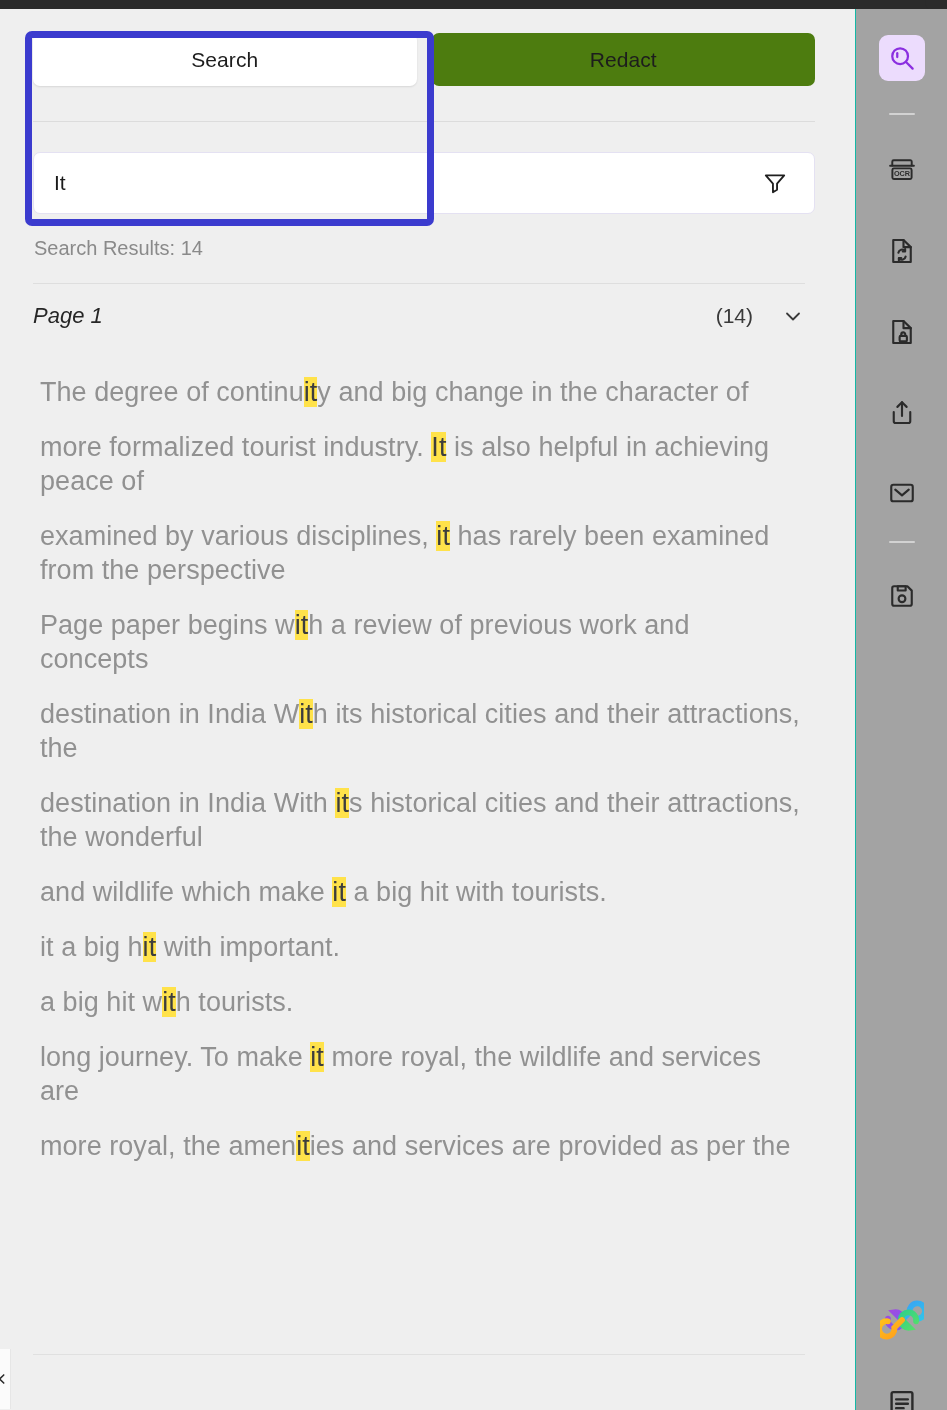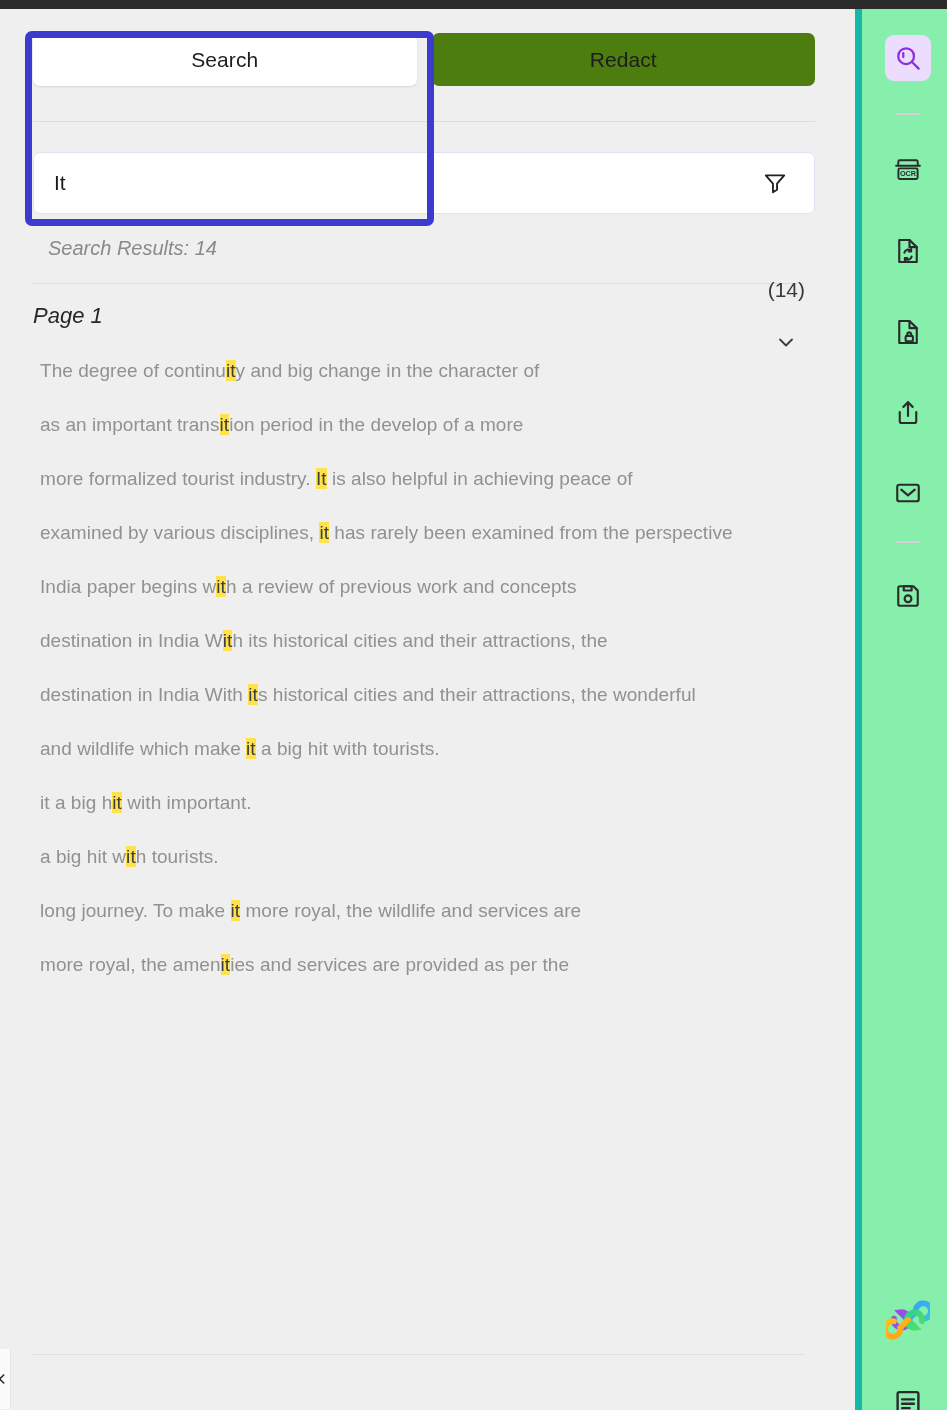--- a/index.html
+++ b/index.html
@@ -124,24 +124,23 @@
     border: 7px solid #3b3bce;
     border-radius: 7px;
     pointer-events: none;
     z-index: 40;
   }
 
   
   .results-count {
     position: absolute;
     top: 228px;
-    left: 48px;
+    left: 34px;
     font-size: 20px;
     color: #8a8a8a;
-    font-style: italic;
   }
   .results-divider {
     position: absolute;
     top: 274px;
     left: 33px;
     width: 772px;
     height: 1px;
     background: #dedede;
   }
 
@@ -158,40 +157,40 @@
   }
   .page-label {
     font-size: 22px;
     color: #262626;
     font-style: italic;
   }
   .page-right {
     display: flex;
     align-items: center;
     gap: 28px;
-    flex-direction: column;
   }
   .page-count {
     font-size: 21px;
     color: #3a3a3a;
   }
 
   
   .results-list {
     position: absolute;
     top: 345px;
     left: 40px;
     width: 760px;
   }
   .result-item {
-    font-size: 19px;
+    font-size: 27px;
     line-height: 34px;
     color: #919191;
     margin-bottom: 20px;
     letter-spacing: .05px;
+    margin-top: 21px;
   }
   .result-item mark {
     background: #ffe24a;
     color: #3d3d3d;
     padding: 0;
   }
 
   .bottom-divider {
     position: absolute;
     top: 1345px;
@@ -216,22 +215,22 @@
     z-index: 5;
   }
 
   
   .rail {
     position: absolute;
     top: 9px;
     right: 0;
     width: 92px;
     height: 1401px;
-    background: #86efac;
-    border-left: 7px solid #14b8a6;
+    background: #a3a3a3;
+    border-left: 1px solid #14b8a6;
   }
   .rail-btn {
     position: absolute;
     left: 23px;
     width: 46px;
     height: 46px;
     border-radius: 9px;
     display: flex;
     align-items: center;
     justify-content: center;
@@ -294,24 +293,23 @@
         <span>
           <svg width="24" height="24" viewBox="0 0 24 24" fill="none" stroke="#3a3a3a" stroke-width="1.8" stroke-linecap="round" stroke-linejoin="round">
             <path d="M6 9.5l6 6 6-6"></path>
           </svg>
         </span>
       </span>
     </div>
 
     <div class="results-list" id="results-list">
         <div class="result-item"><span>The degree of continu</span><mark>it</mark><span>y and big change in the character of</span></div>
-        <div class="result-item"><span>as an important trans</span><mark>it</mark><span>ion period in the develop of a more</span></div>
         <div class="result-item"><span>more formalized tourist industry. </span><mark>It</mark><span> is also helpful in achieving peace of</span></div>
         <div class="result-item"><span>examined by various disciplines, </span><mark>it</mark><span> has rarely been examined from the perspective</span></div>
-        <div class="result-item"><span>India paper begins w</span><mark>it</mark><span>h a review of previous work and concepts</span></div>
+        <div class="result-item"><span>Page paper begins w</span><mark>it</mark><span>h a review of previous work and concepts</span></div>
         <div class="result-item"><span>destination in India W</span><mark>it</mark><span>h its historical cities and their attractions, the</span></div>
         <div class="result-item"><span>destination in India With </span><mark>it</mark><span>s historical cities and their attractions, the wonderful</span></div>
         <div class="result-item"><span>and wildlife which make </span><mark>it</mark><span> a big hit with tourists.</span></div>
         <div class="result-item"><span>it a big h</span><mark>it</mark><span> with important.</span></div>
         <div class="result-item"><span>a big hit w</span><mark>it</mark><span>h tourists.</span></div>
         <div class="result-item"><span>long journey. To make </span><mark>it</mark><span> more royal, the wildlife and services are</span></div>
         <div class="result-item"><span>more royal, the amen</span><mark>it</mark><span>ies and services are provided as per the</span></div>
       </div>
 
     <div class="bottom-divider"></div>

